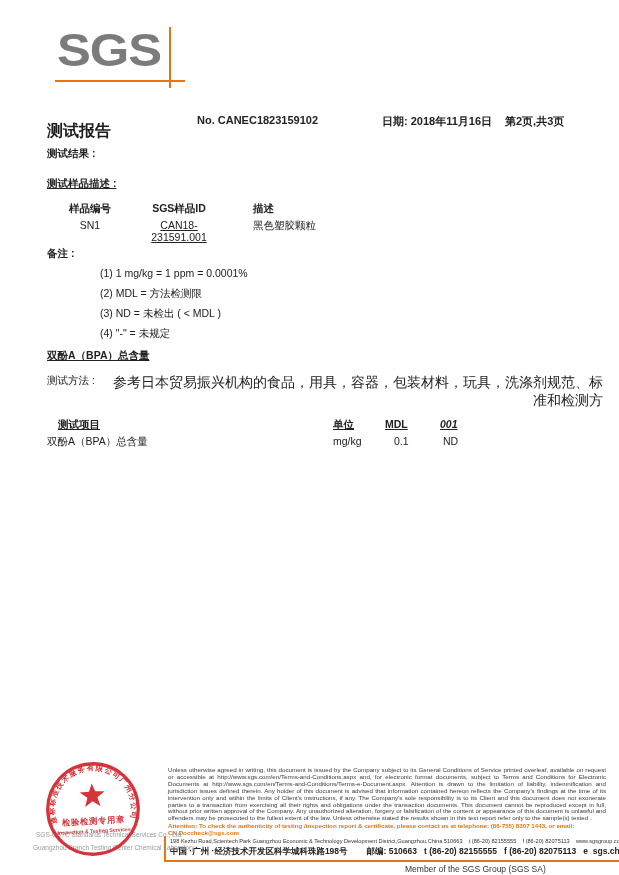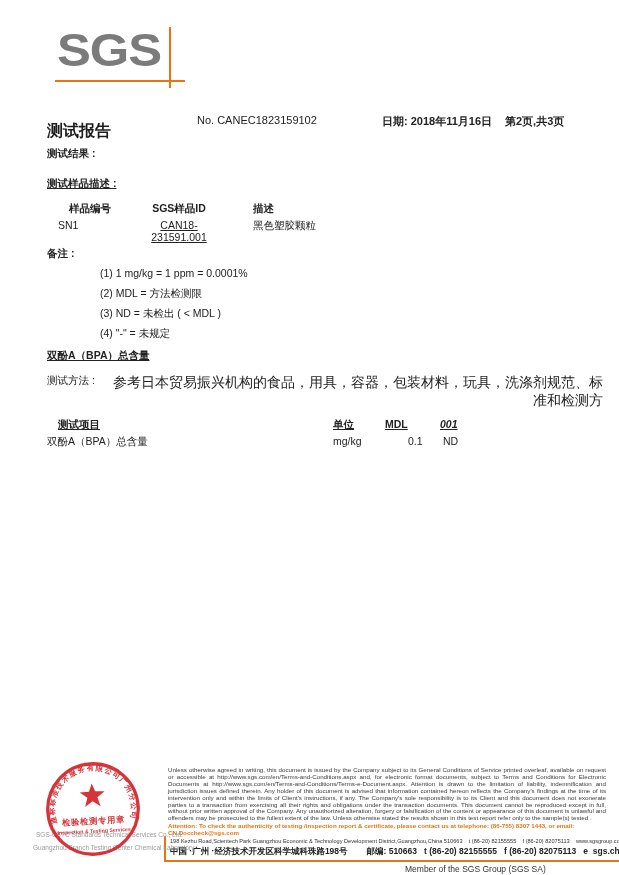--- a/index.html
+++ b/index.html
@@ -11,55 +11,55 @@
   .abs { position:absolute; }
 
   
   .logo-text { left:57px; top:26px; font-size:47px; font-weight:bold; color:#7b7b7b;
                letter-spacing:-1px; transform:scaleX(1.08); transform-origin:left top; line-height:1; }
   .logo-vline { left:169px; top:27px; width:2px; height:61px; background:#e87511; }
   .logo-hline { left:55px; top:80px; width:130px; height:2px; background:#e87511; }
 
   
   .doc-title { left:47px; top:109px; font-size:16px; font-weight:bold; color:#1c1c1c;margin-top:12px; }
-  .report-no { left:197px; top:114px; font-size:11px; font-weight:normal; }
+  .report-no { left:197px; top:114px; font-size:11px; font-weight:bold; }
   .report-date { left:382px; top:114px; font-size:11px; font-weight:bold; }
   .page-info { left:505px; top:114px; font-size:11px; font-weight:bold; }
 
   .label { font-size:10.5px; font-weight:bold; }
   .value { font-size:10.5px; }
   .uline { text-decoration:underline; }
 
   .results-label { left:47px; top:147px; }
   .sample-desc { left:47px; top:177px; }
 
   
   .st-h1 { left:58px;  top:202px; width:64px; text-align:center; }
   .st-h2 { left:133px; top:202px; width:92px; text-align:center; }
   .st-h3 { left:253px; top:202px; }
-  .st-c1 { left:58px;  top:219px; width:64px; text-align:left; }
+  .st-c1 { left:58px;  top:219px; width:64px; text-align:center; }
   .st-c2 { left:133px; top:219px; width:92px; text-align:center;text-decoration:underline; }
   .st-c3 { left:253px; top:219px; }
 
   .remarks-label { left:47px; top:247px; }
   .note { left:100px; font-size:10.5px; }
 
   .bpa-heading { left:47px; top:349px; }
   .method-label { left:47px; top:374px; font-size:10.5px; }
   .method-line1 { left:108px; top:374px; width:495px; font-size:14px;text-align:right; }
   .method-line2 { left:100px; top:394px; width:495px; font-size:10.5px; }
 
   
   .rt-h-item { left:58px;  top:418px; }
   .rt-h-unit { left:333px; top:418px; }
   .rt-h-mdl  { left:385px; top:418px; }
   .rt-h-001  { left:440px; top:418px; font-style:italic; }
   .rt-c-item { left:47px;  top:435px; }
   .rt-c-unit { left:333px; top:435px; }
-  .rt-c-mdl  { left:408px; top:435px; }
+  .rt-c-mdl  { left:394px; top:435px; }
   .rt-c-001  { left:443px; top:435px; }
 
   
   .stamp { left:42px; top:758px; width:102px; height:102px; z-index:3; transform:rotate(-3deg); opacity:0.92; }
   .company-line1 { left:36px; top:831px; font-size:6.5px; color:#9b9b9b; z-index:1; white-space:nowrap; }
   .company-line2 { left:33px; top:844px; font-size:6.5px; color:#9b9b9b; z-index:1; white-space:nowrap; }
 
   .disclaimer { left:168px; top:767px; width:438px; font-size:6.2px; line-height:6.9px;
                 text-align:justify; color:#3a3a3a; }
   .attention  { left:168px; top:823px; width:438px; font-size:6.2px; line-height:6.9px;

